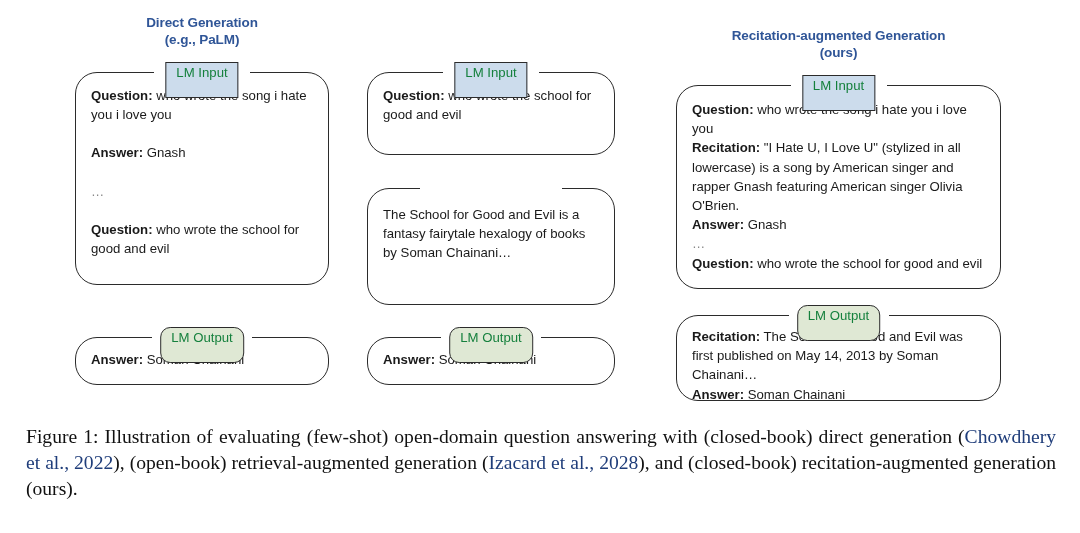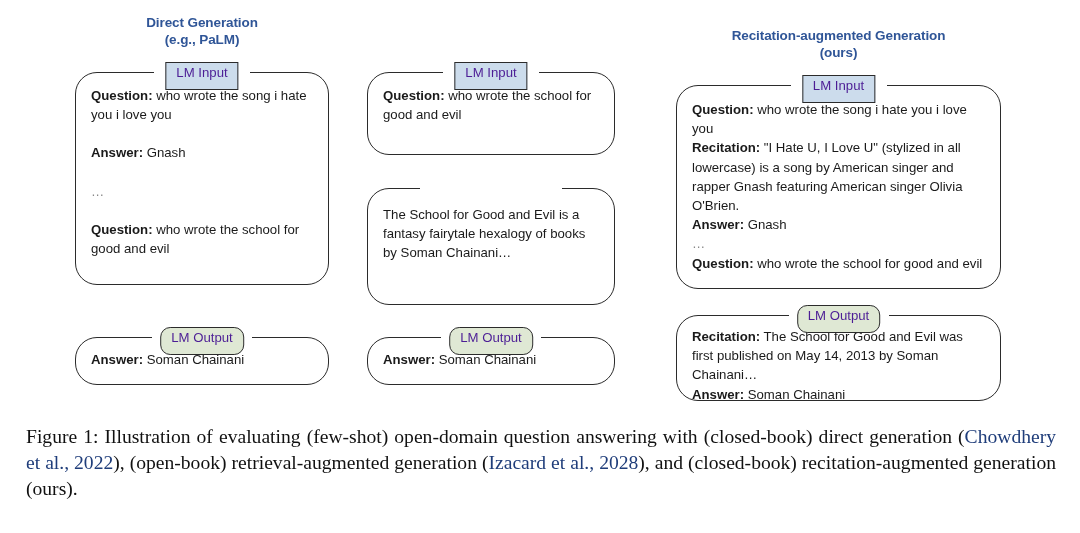--- a/index.html
+++ b/index.html
@@ -66,27 +66,27 @@
   .box-body p { margin: 0; }
   .box-body .gap { height: 19px; }
   .box-body .ell { color: #888; letter-spacing: 1px; }
   .lbl { font-weight: bold; }
 
   
   .tab {
     position: absolute;
     top: -11px;
     transform: translateX(-50%);
-    padding: 2px 10px 8px 10px;
+    padding: 2px 10px 16px 10px;
     font-size: 13.2px;
     line-height: 16px;
     border: 1.2px solid #2b2b2b;
     white-space: nowrap;
     z-index: 3;
-    color: #4c1d95;
+    color: #15803d;
   }
   .tab-input    { background: #ccdcec; }
   .tab-output   { background: #dfe8d4; border-radius: 10px; }
   .tab-retrieve { background: #dbd7e8; }
 
   
   .tab-mask {
     position: absolute;
     top: -3px;
     transform: translateX(-50%);

